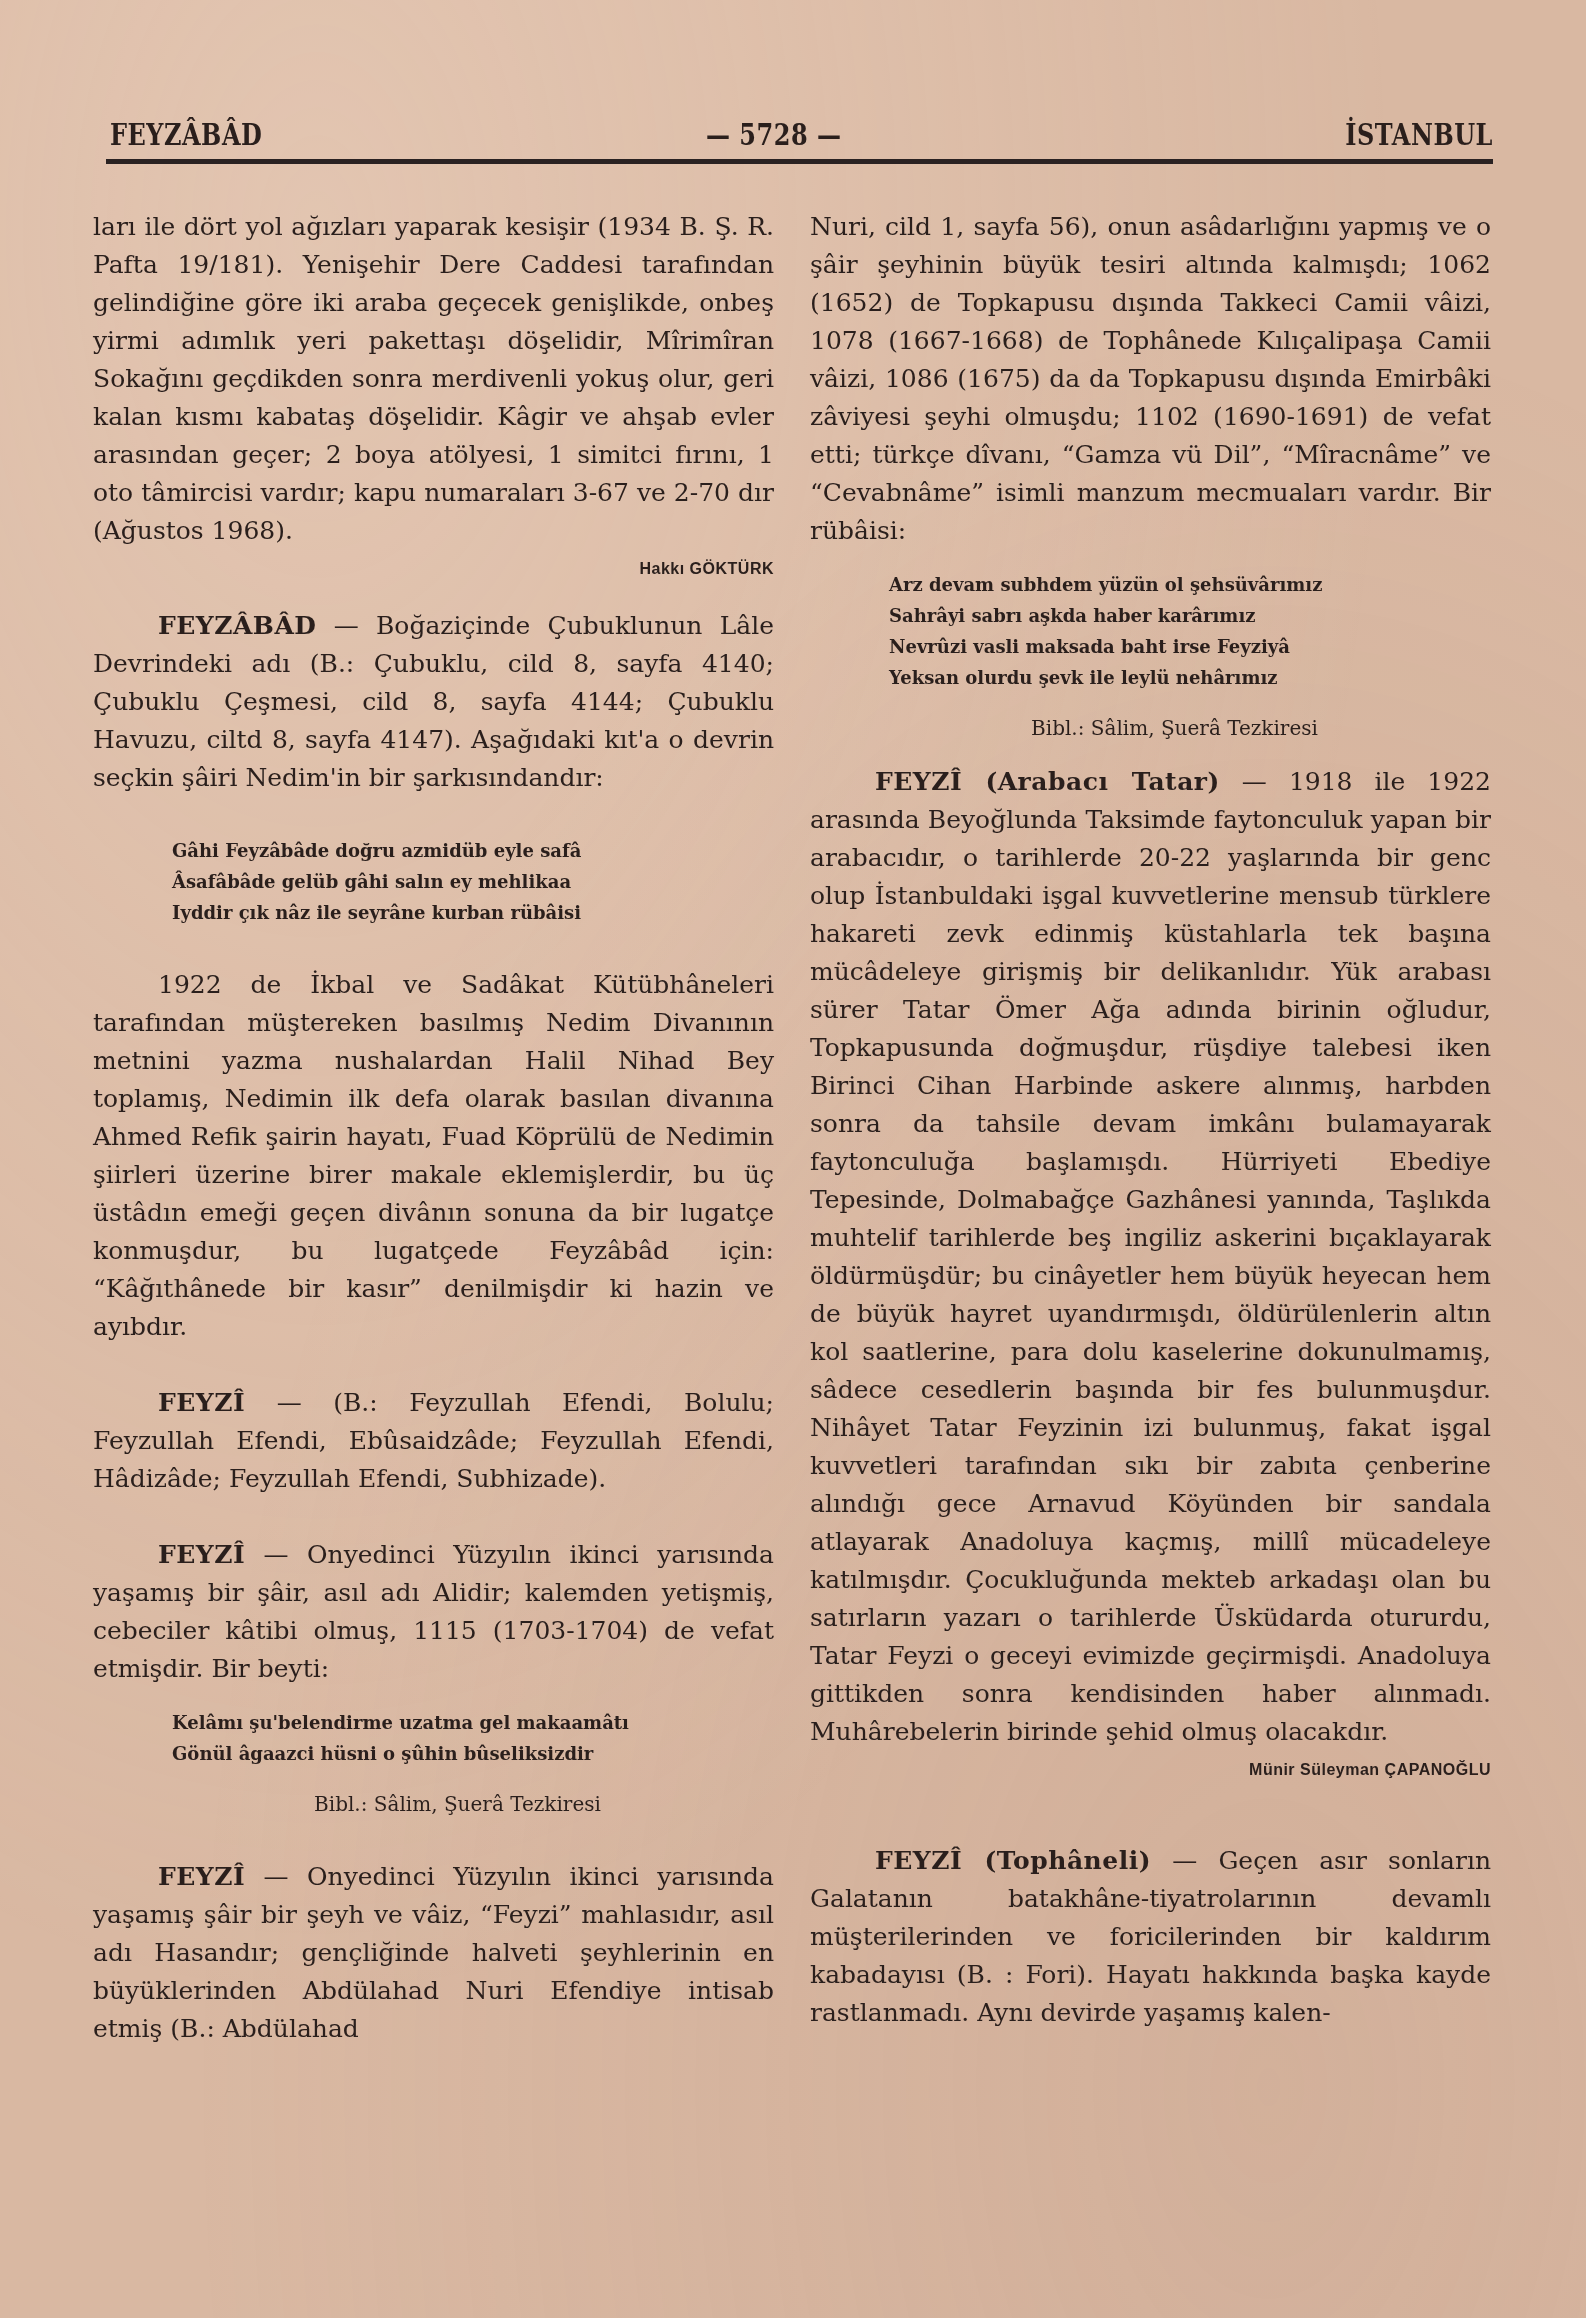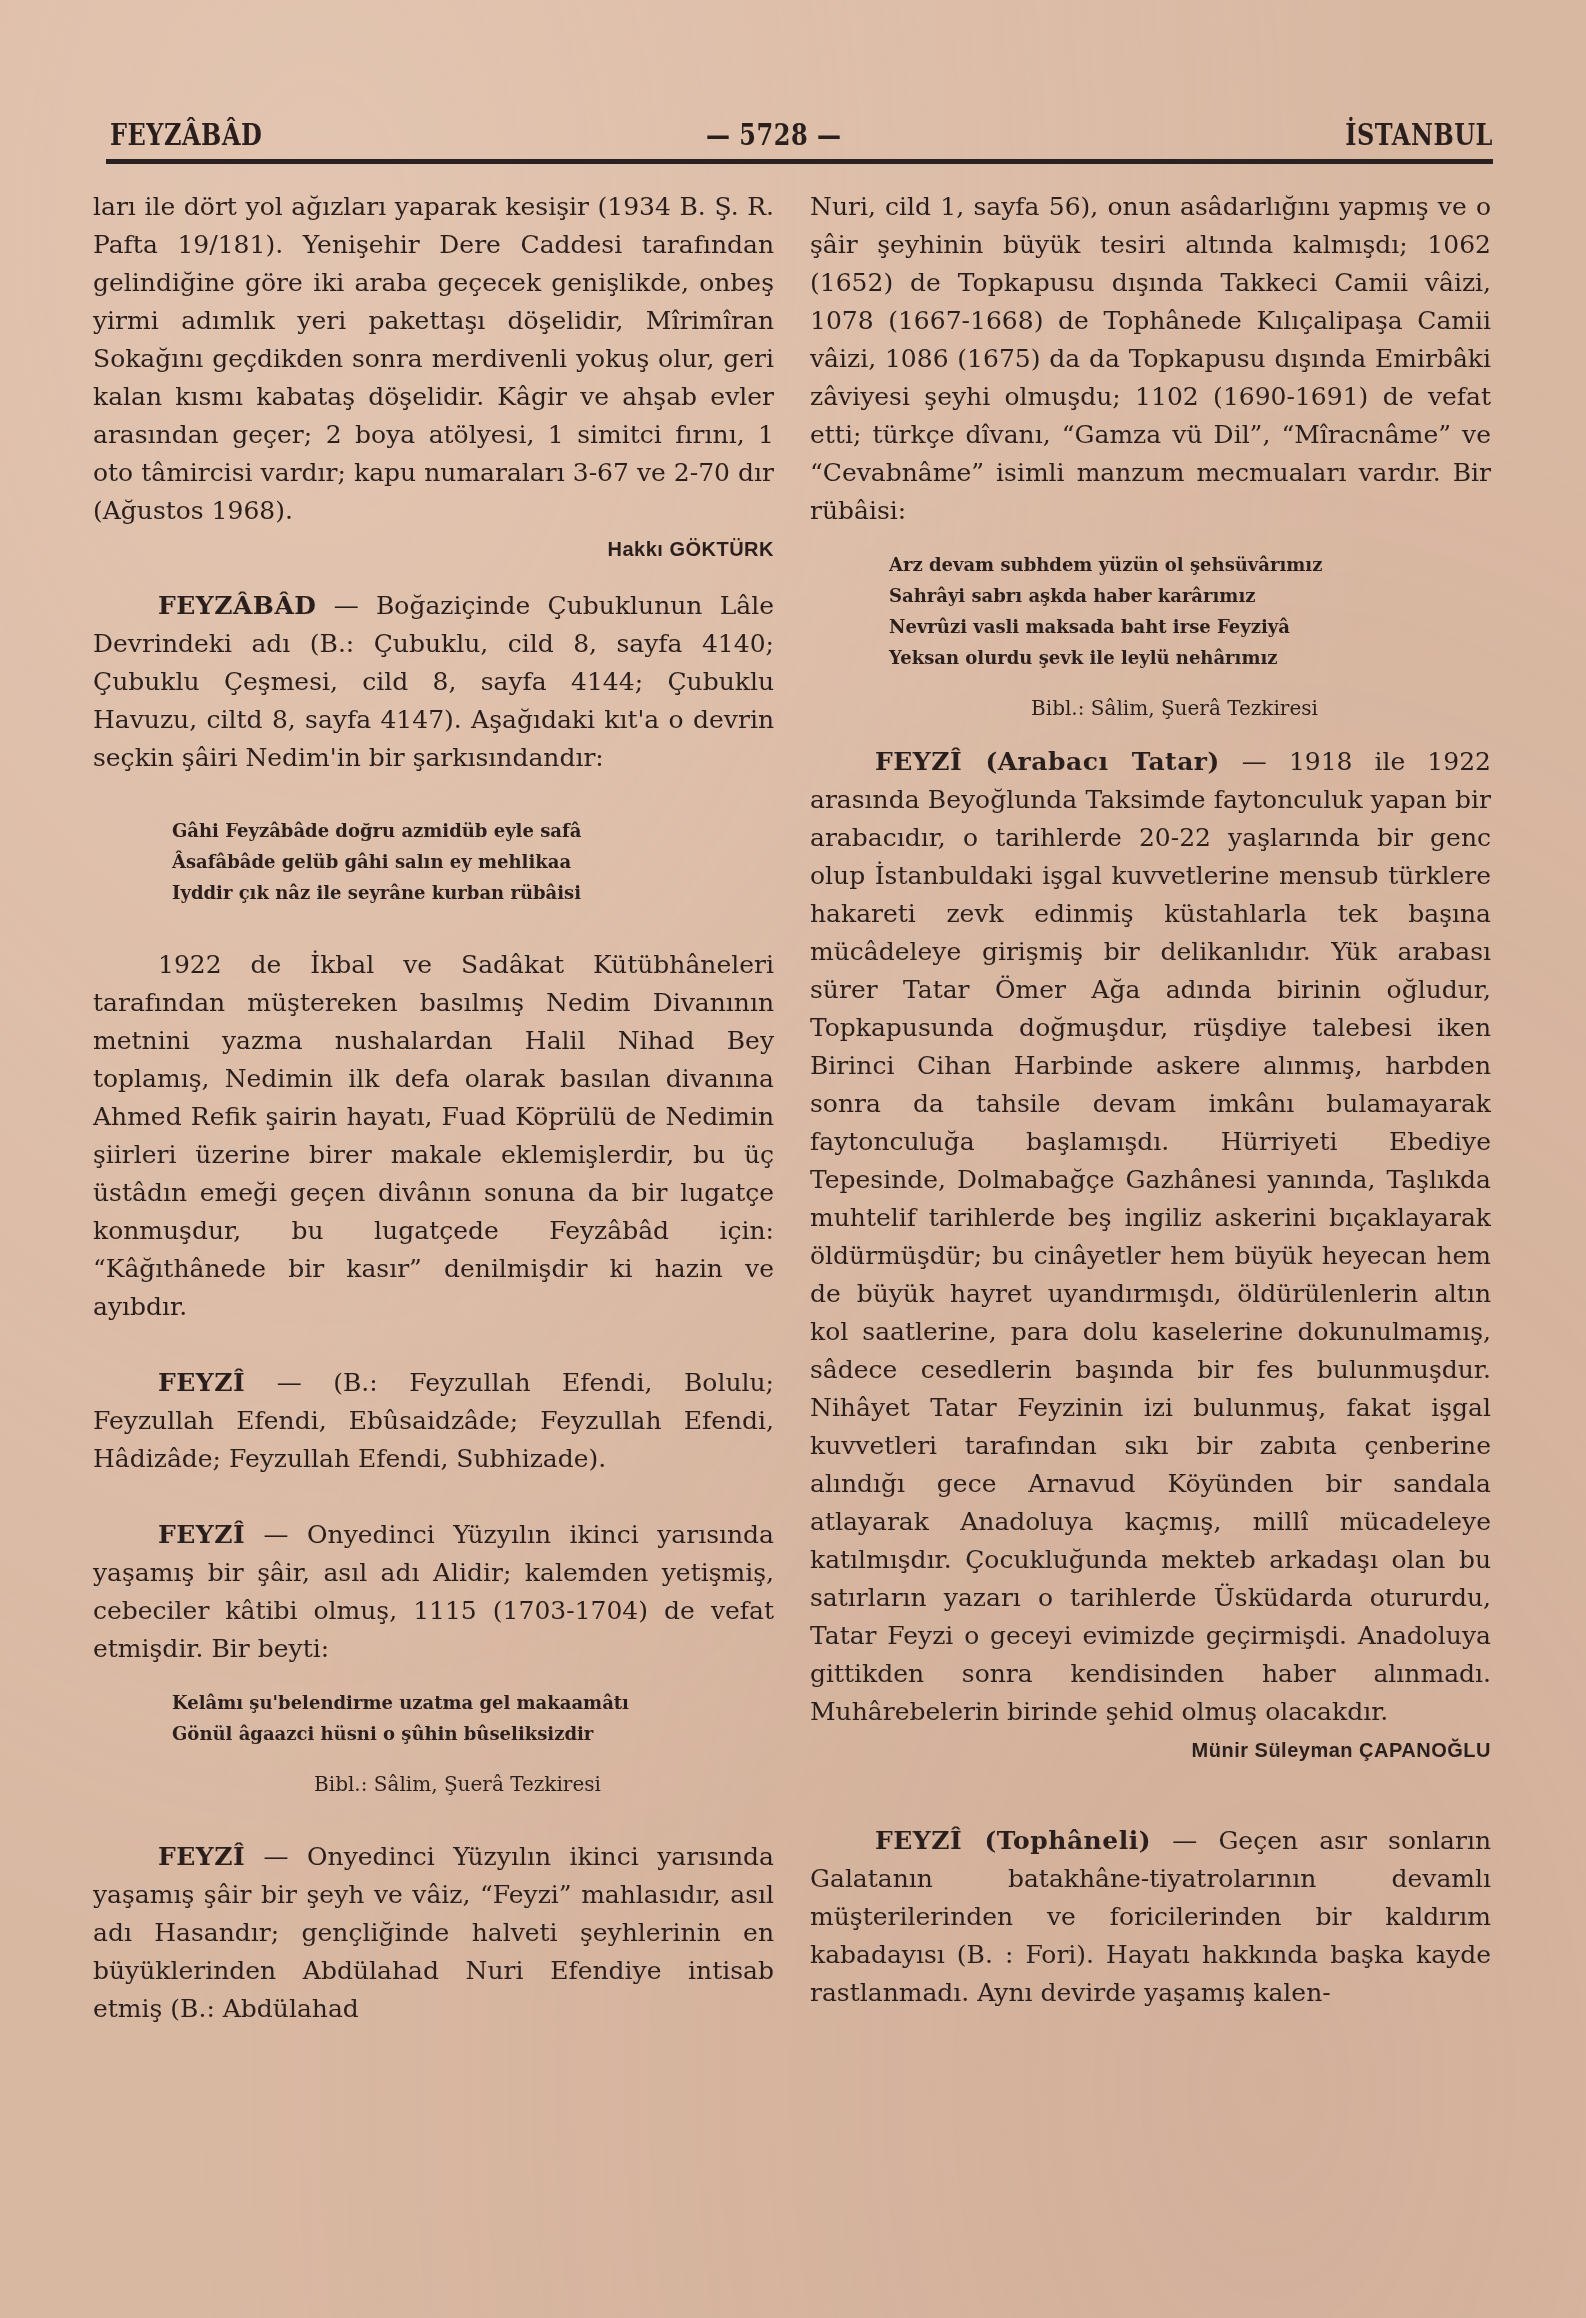--- a/index.html
+++ b/index.html
@@ -21,34 +21,34 @@
       position: absolute; top: 0; font-weight: bold; font-size: 24px; letter-spacing: 0.5px;
       font-family: "DejaVu Serif", serif; transform: scaleY(1.25); transform-origin: top left;
     }
     .rh-left { left: 16px; }
     .rh-center { left: 612px; }
     .rh-right { right: 0; transform-origin: top right; }
     .rule {
       position: absolute; left: 106px; top: 159px; width: 1387px; height: 4.8px; background: #2a2222;
     }
     .col {
-      position: absolute; top: 188px; width: 681px;
+      position: absolute; top: 208px; width: 681px;
       font-size: 25px; line-height: 38px; text-align: justify;
     }
     .col-left { left: 93px; }
     .col-right { left: 810px; }
     .col p { margin: 0; }
     .indent { text-indent: 65px; }
     .entry-head { font-weight: bold; letter-spacing: 0.5px; }
     .gap-s { height: 19px; }
     .gap-m { height: 38px; }
     .gap-l { height: 53px; }
     .signature {
       text-align: right; font-family: "Liberation Sans", sans-serif; font-weight: bold;
-      font-size: 20px; line-height: 38px; letter-spacing: 0.5px;
+      font-size: 16px; line-height: 38px; letter-spacing: 0.5px;
     }
     .verse {
       font-family: "DejaVu Serif", serif; font-weight: bold; font-size: 18px; line-height: 31px;
       text-align: left; white-space: nowrap;
     }
     .verse-left { padding-left: 79px; }
     .verse-right { padding-left: 79px; }
     .bibl { font-size: 20px; line-height: 32px; text-align: center; }
     .bibl-left { padding-left: 48px; }
     .bibl-right { padding-left: 48px; }

